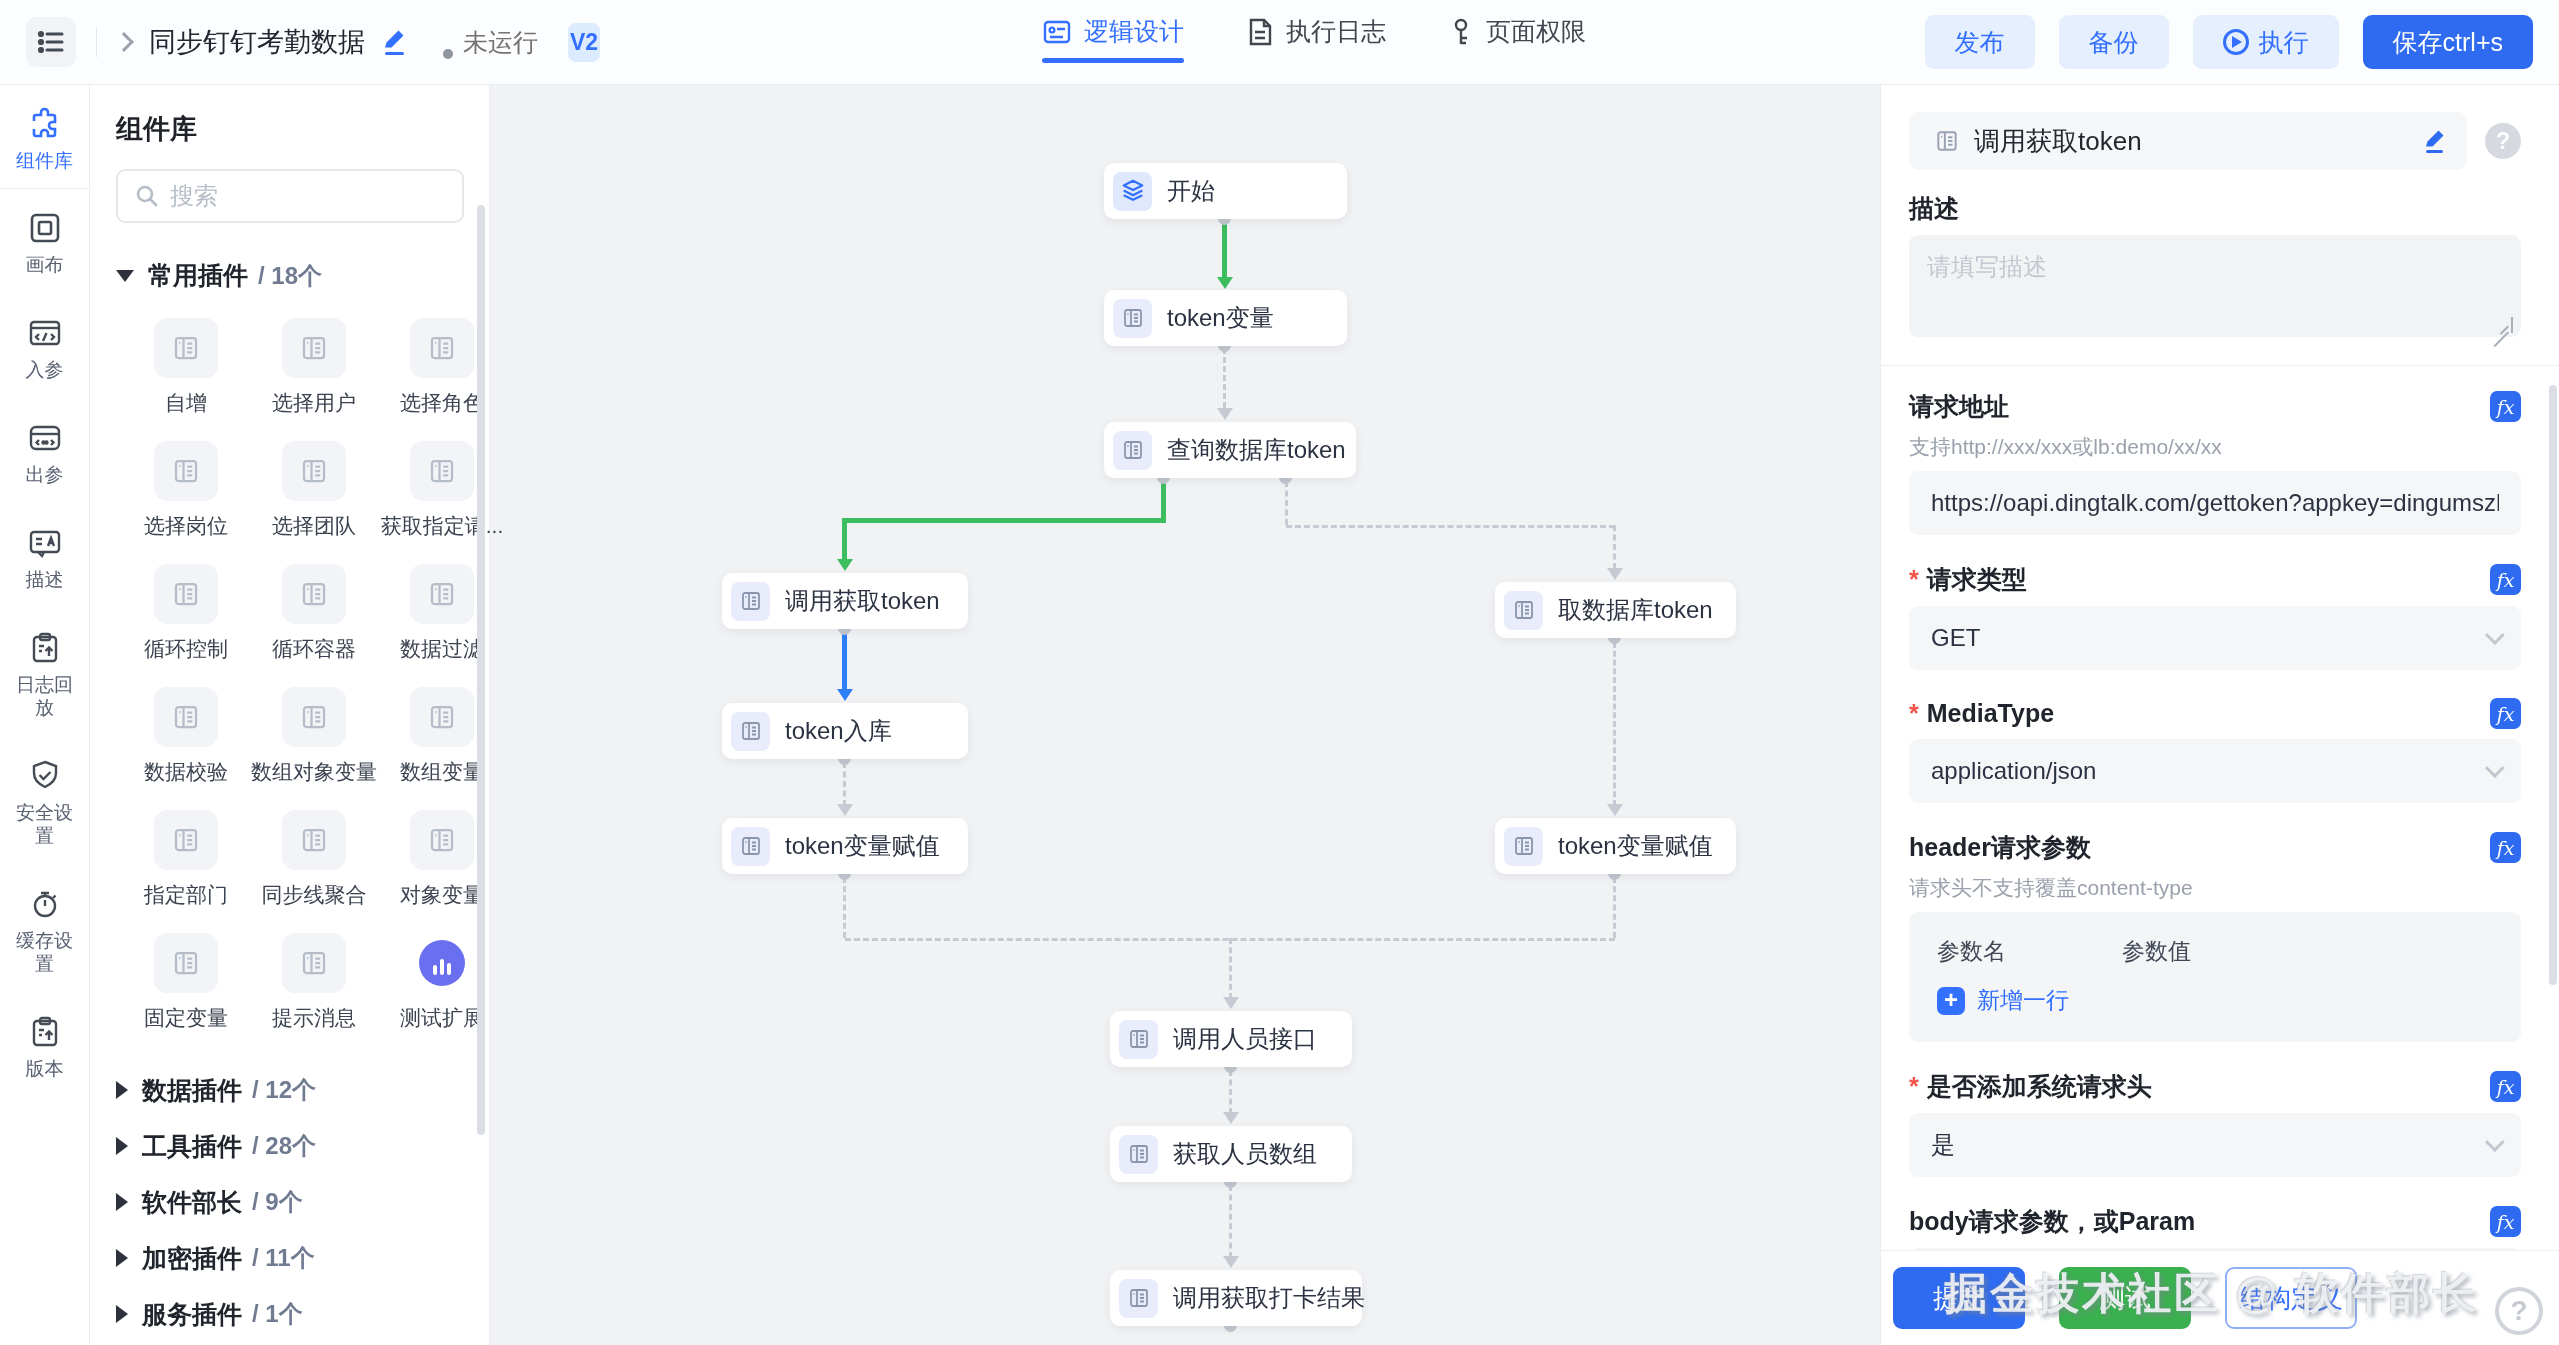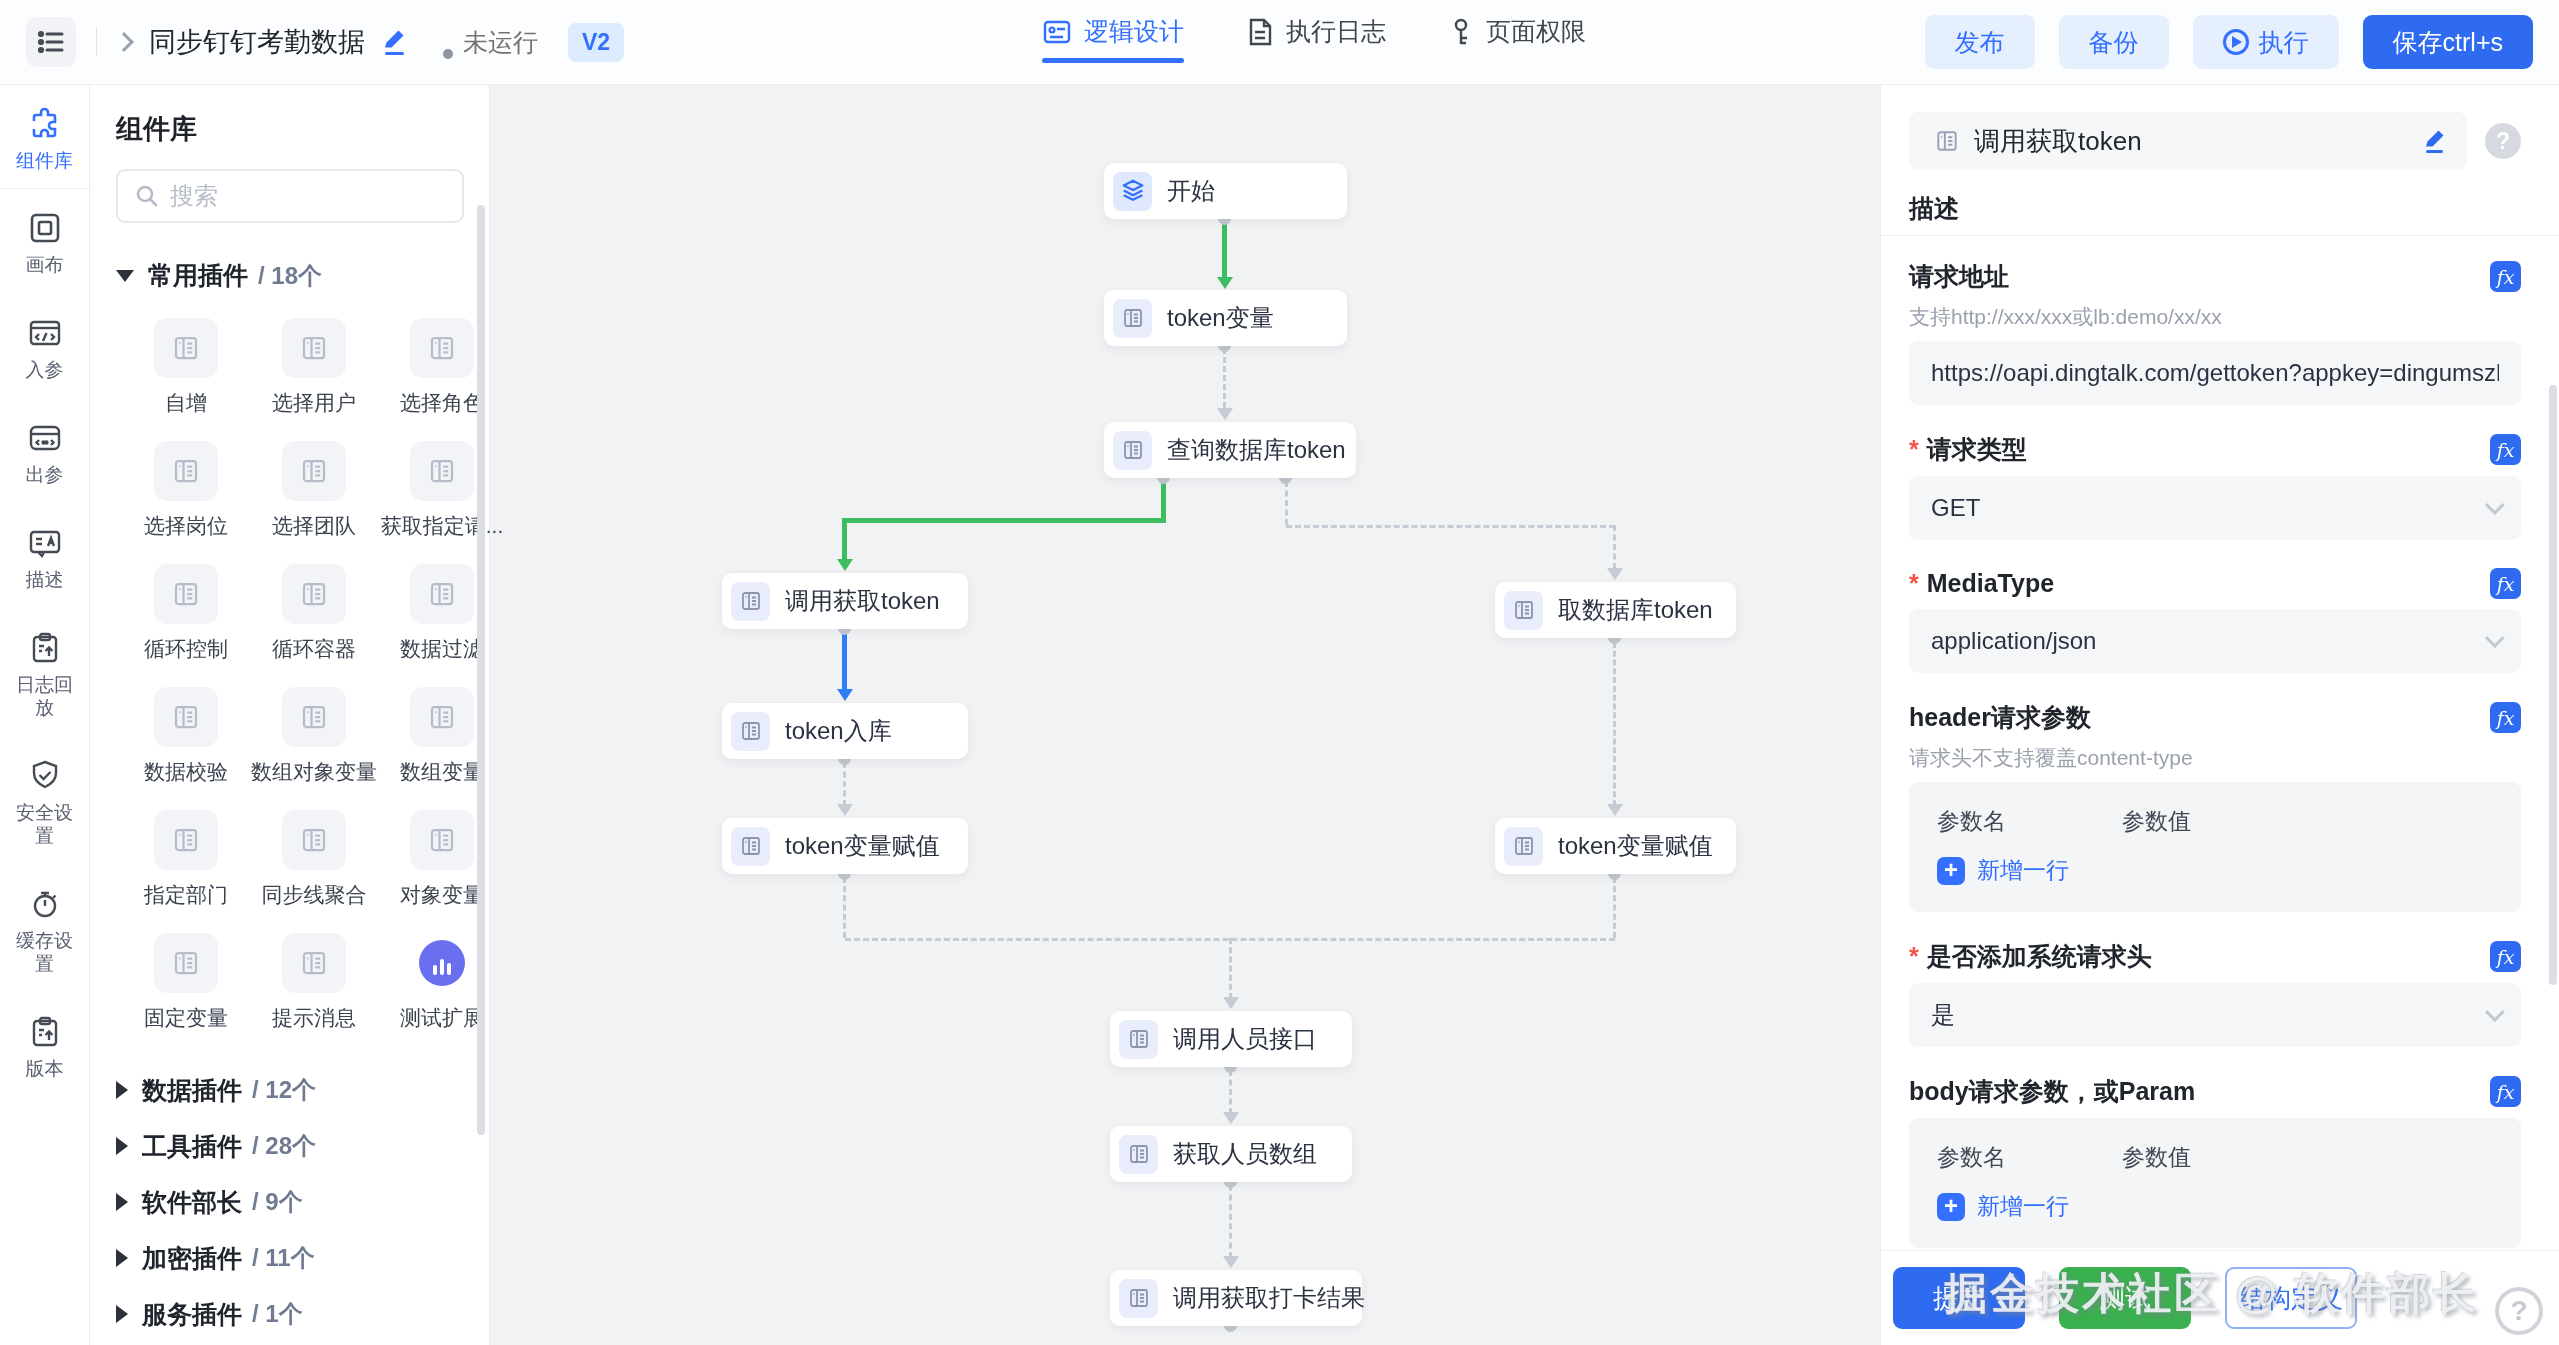--- a/index.html
+++ b/index.html
@@ -8,21 +8,21 @@
 
   
   .topbar { position:absolute; left:0; top:0; width:2559px; height:85px; background:#fcfdfe; border-bottom:1px solid #ebedf1; display:flex; align-items:center; padding:0 26px; z-index:20; }
   .menu-btn { width:50px; height:50px; border-radius:10px; background:#f1f3f6; display:flex; align-items:center; justify-content:center; color:#454b54; cursor:pointer; }
   .tb-divider { width:1px; height:30px; background:#e3e6ea; margin:0 20px; }
   .crumb-chev { width:14px; height:14px; border-right:3px solid #9aa1ac; border-top:3px solid #9aa1ac; transform:rotate(45deg); margin-right:18px; }
   .doc-title { font-size:27px; color:#212730; font-weight:500; }
   .edit-ic { margin-left:14px; display:flex; flex-direction:column; align-items:center; cursor:pointer; }
   .status-wrap { display:flex; align-items:flex-end; margin-left:34px; color:#737373; font-size:25px;font-family:Liberation Serif, serif; }
   .status-dot { width:10px; height:10px; border-radius:50%; background:#8f959f; margin-right:10px; }
-  .vbadge { margin-left:30px; background:#ddebfe; color:#3370ff; font-size:23px; font-weight:600; padding:6px 14px; border-radius:8px; }
+  .vbadge { margin-left:30px; background:#ddebfe; color:#3370ff; font-size:23px; font-weight:600; padding:6px 2px; border-radius:8px; }
   .tabs { position:absolute; left:1042px; top:0; height:85px; display:flex; gap:62px; }
   .tab { display:flex; align-items:center; gap:12px; font-size:25px; color:#41464f; position:relative; height:63px; cursor:pointer; }
   .tab.active { color:#3370ff; }
   .tab.active::after { content:""; position:absolute; left:0; right:0; bottom:0; height:5px; border-radius:3px; background:#3370ff; }
   .tb-actions { margin-left:auto; display:flex; gap:24px; }
   .btn { height:54px; border:none; border-radius:9px; font-size:25px; padding:0 30px; cursor:pointer; display:flex; align-items:center; gap:10px; font-family:inherit; }
   .btn.light { background:#e6effe; color:#3370ff; }
   .btn.primary { background:#2e6bf0; color:#fff; }
   .play-ring { width:26px; height:26px; border:3px solid #3370ff; border-radius:50%; display:flex; align-items:center; justify-content:center; }
   .play-tri { width:0; height:0; border-top:6px solid transparent; border-bottom:6px solid transparent; border-left:10px solid #3370ff; margin-left:2px; }
@@ -644,20 +644,24 @@
             <path d="M7 20.5 L8.5 15.5 L19.5 4.5 L24.5 9.5 L13.5 20.5 Z"></path>
               <rect x="7" y="24" width="17" height="3" rx="1.5"></rect>
           </svg>
         </div>
         <div class="help-circle">?</div>
       </div>
 
       <div class="f-label-row">
           <span class="f-label">描述</span>
         </div>
+      <div class="desc-area">
+        <textarea placeholder="请填写描述" style=""></textarea>
+        <span class="grip"></span>
+      </div>
 
       <div class="divider-full"></div>
 
       <div class="f-label-row">
         <span class="f-label">请求地址</span>
         <span class="fx">fx</span>
       </div>
       <div class="hint">支持http://xxx/xxx或lb:demo/xx/xx</div>
       <input class="text-input" type="text" value="https://oapi.dingtalk.com/gettoken?appkey=dingumszhyna" style="">
 

